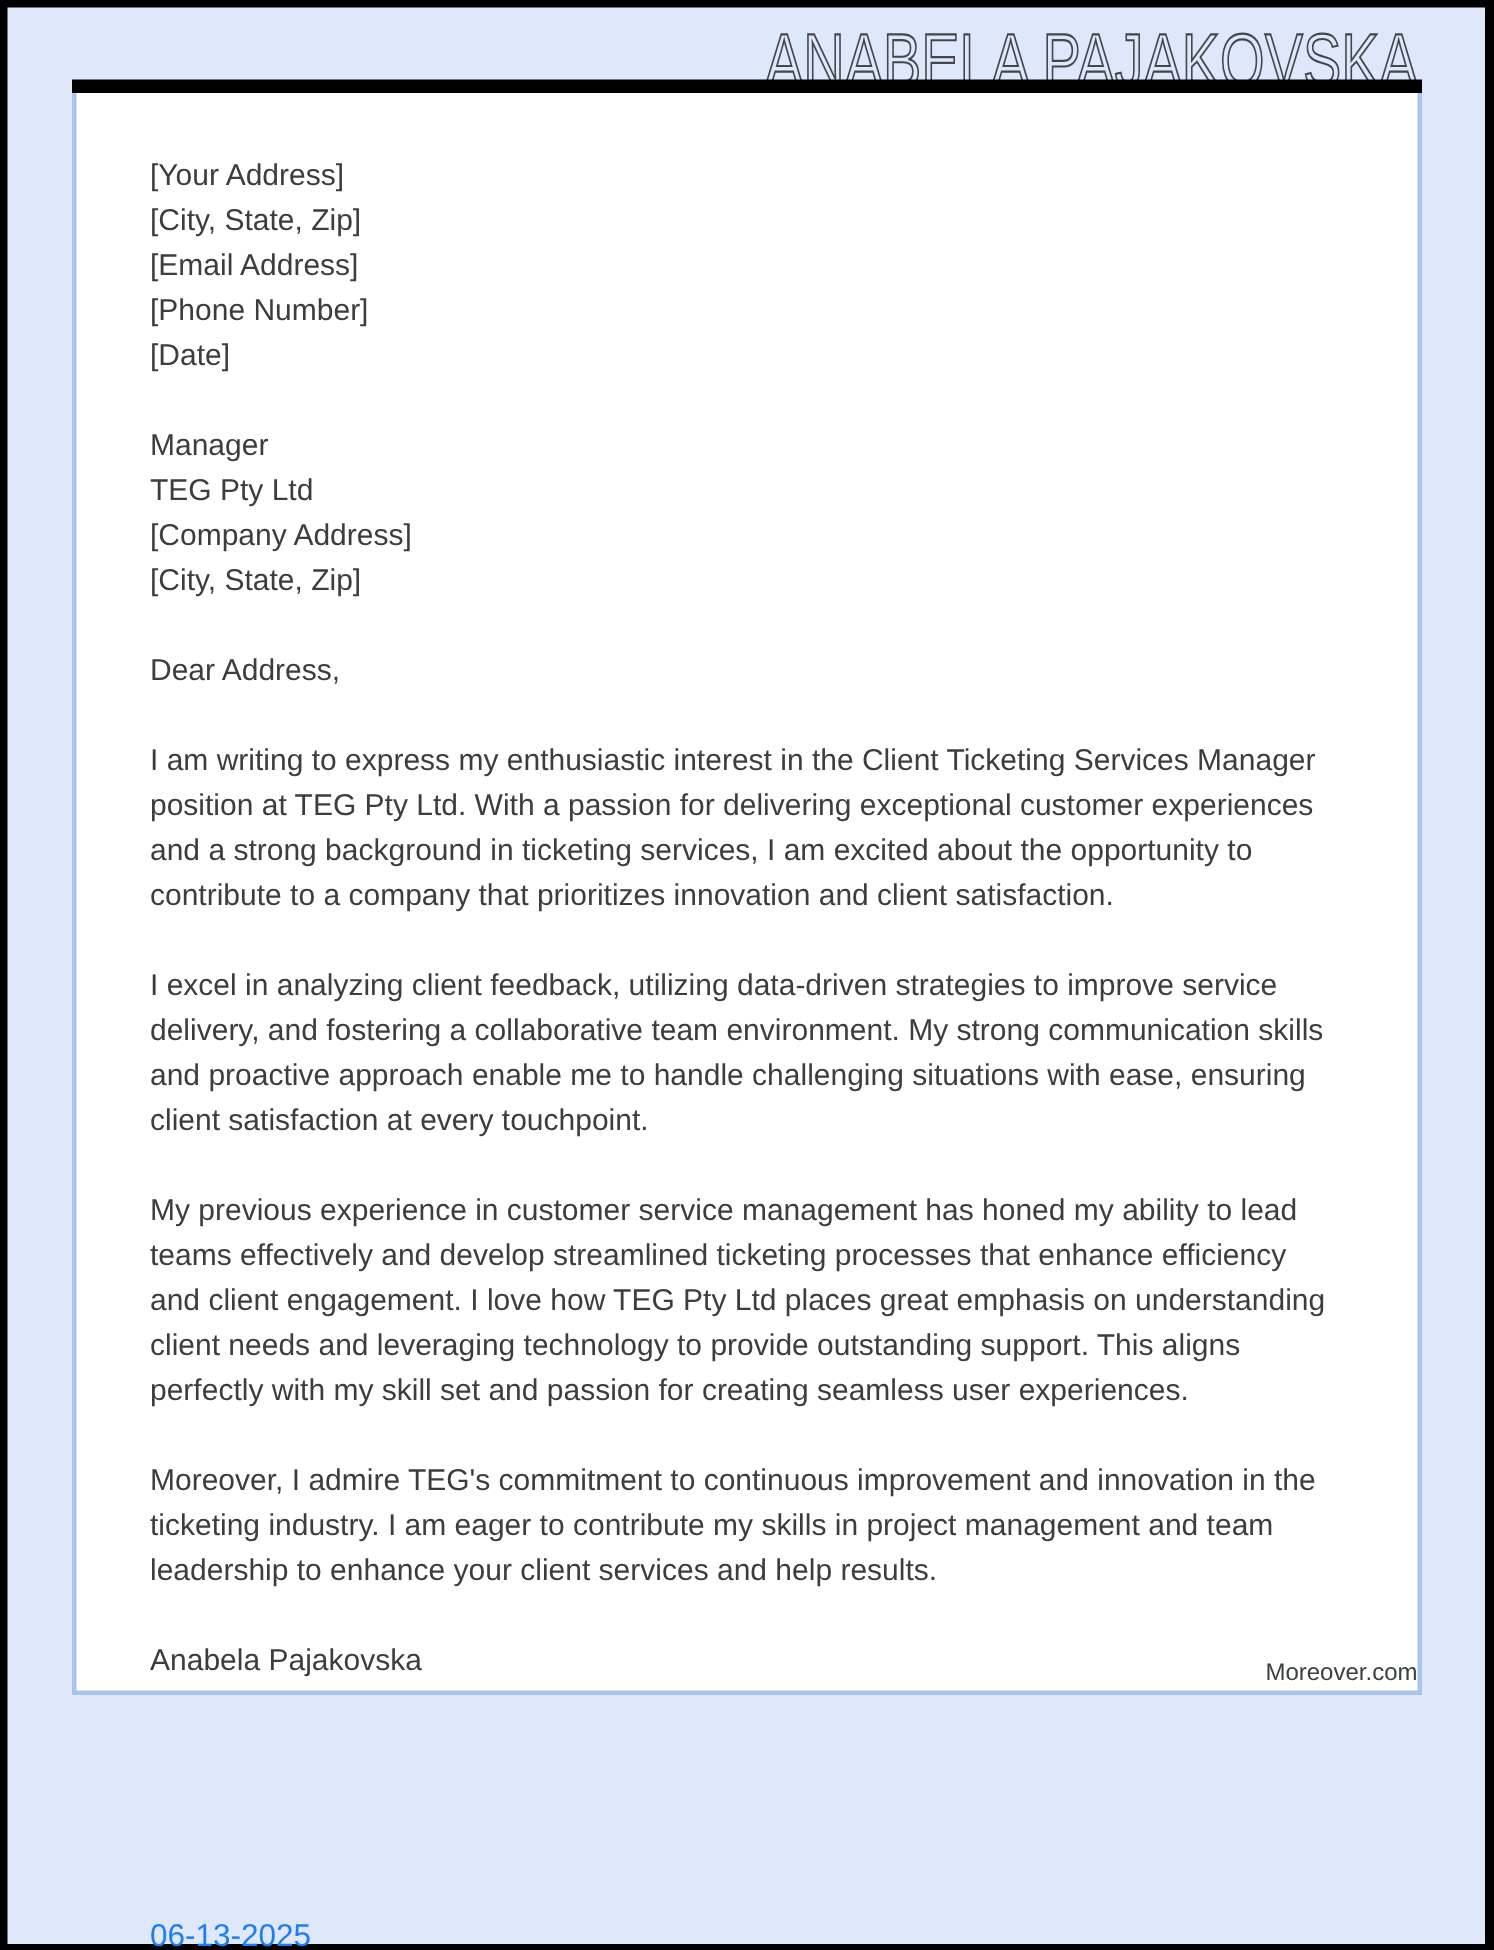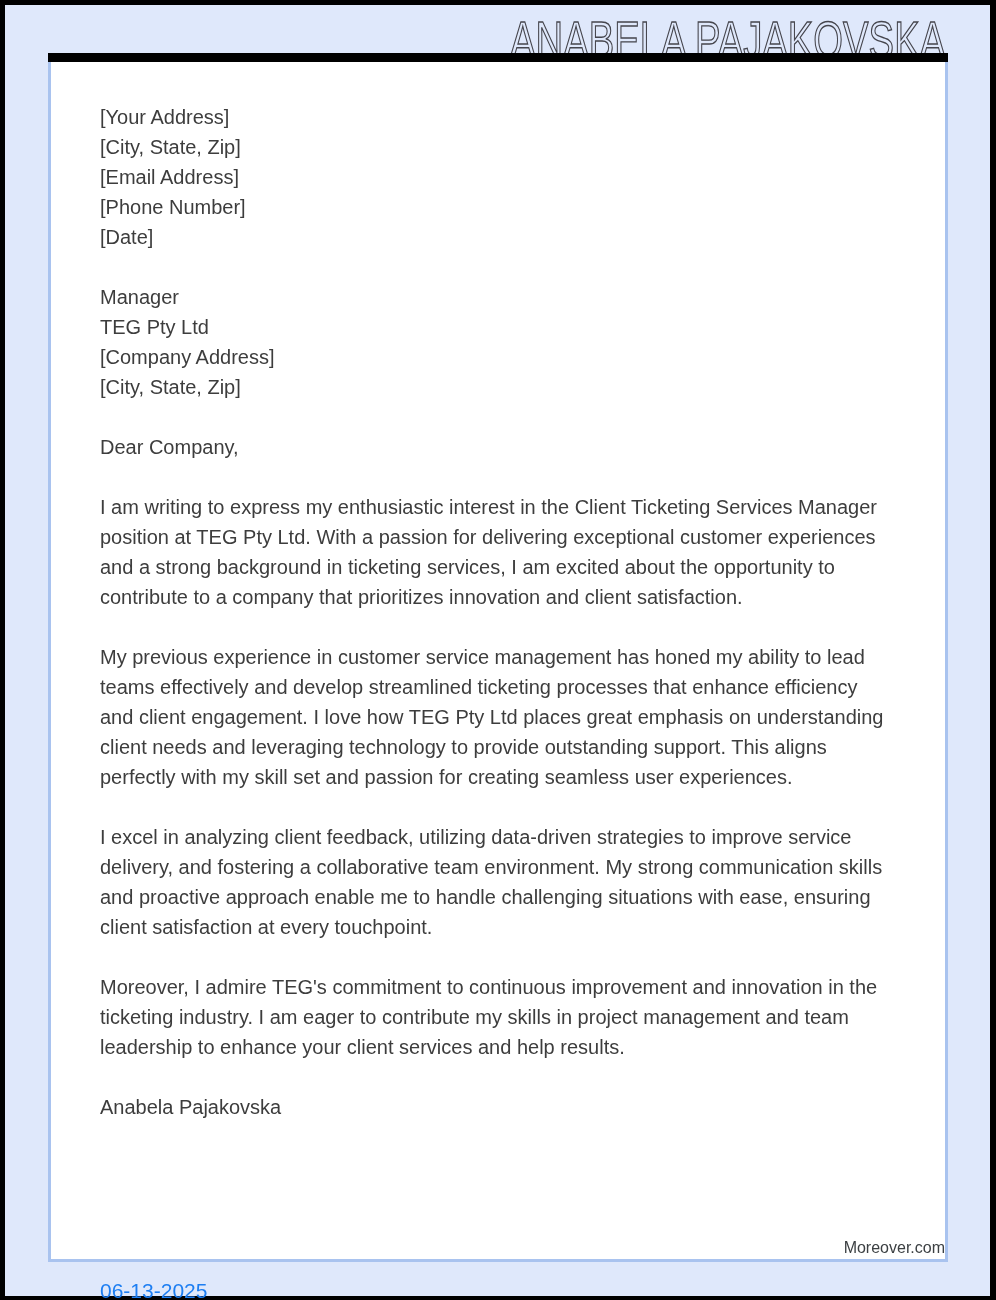--- a/index.html
+++ b/index.html
@@ -31,21 +31,21 @@
   }
   .rule {
     position: absolute;
     top: 48px; left: 43px;
     width: 900px; height: 9px;
     background: #000000;
   }
   .document {
     position: absolute;
     top: 57px; left: 43px;
-    width: 900px; height: 1200px;
+    width: 900px; height: 1068px;
     background: #ffffff;
     border: 3px solid #a9c3ef;
     border-top: 0;
     padding: 40px 52px 0 49px;
     overflow: hidden;
   }
   .document .block {
     margin: 0 0 30px 0;
     font-size: 20px;
     line-height: 30px;
@@ -83,37 +83,37 @@
 [City, State, Zip]
 [Email Address]
 [Phone Number]
 [Date]</div>
 
     <div class="block">Manager
 TEG Pty Ltd
 [Company Address]
 [City, State, Zip]</div>
 
-    <div class="block">Dear Company,</div>
+    <div class="block">Dear Address,</div>
 
     <div class="block">I am writing to express my enthusiastic interest in the Client Ticketing Services Manager
 position at TEG Pty Ltd. With a passion for delivering exceptional customer experiences
 and a strong background in ticketing services, I am excited about the opportunity to
 contribute to a company that prioritizes innovation and client satisfaction.</div>
 
+    <div class="block">I excel in analyzing client feedback, utilizing data-driven strategies to improve service
+delivery, and fostering a collaborative team environment. My strong communication skills
+and proactive approach enable me to handle challenging situations with ease, ensuring
+client satisfaction at every touchpoint.</div>
+
     <div class="block">My previous experience in customer service management has honed my ability to lead
 teams effectively and develop streamlined ticketing processes that enhance efficiency
 and client engagement. I love how TEG Pty Ltd places great emphasis on understanding
 client needs and leveraging technology to provide outstanding support. This aligns
 perfectly with my skill set and passion for creating seamless user experiences.</div>
-
-    <div class="block">I excel in analyzing client feedback, utilizing data-driven strategies to improve service
-delivery, and fostering a collaborative team environment. My strong communication skills
-and proactive approach enable me to handle challenging situations with ease, ensuring
-client satisfaction at every touchpoint.</div>
 
     <div class="block">Moreover, I admire TEG's commitment to continuous improvement and innovation in the
 ticketing industry. I am eager to contribute my skills in project management and team
 leadership to enhance your client services and help results.</div>
 
 
 
     <div class="block">Anabela Pajakovska</div>
 
     <a class="watermark" href="#">Moreover.com</a>

